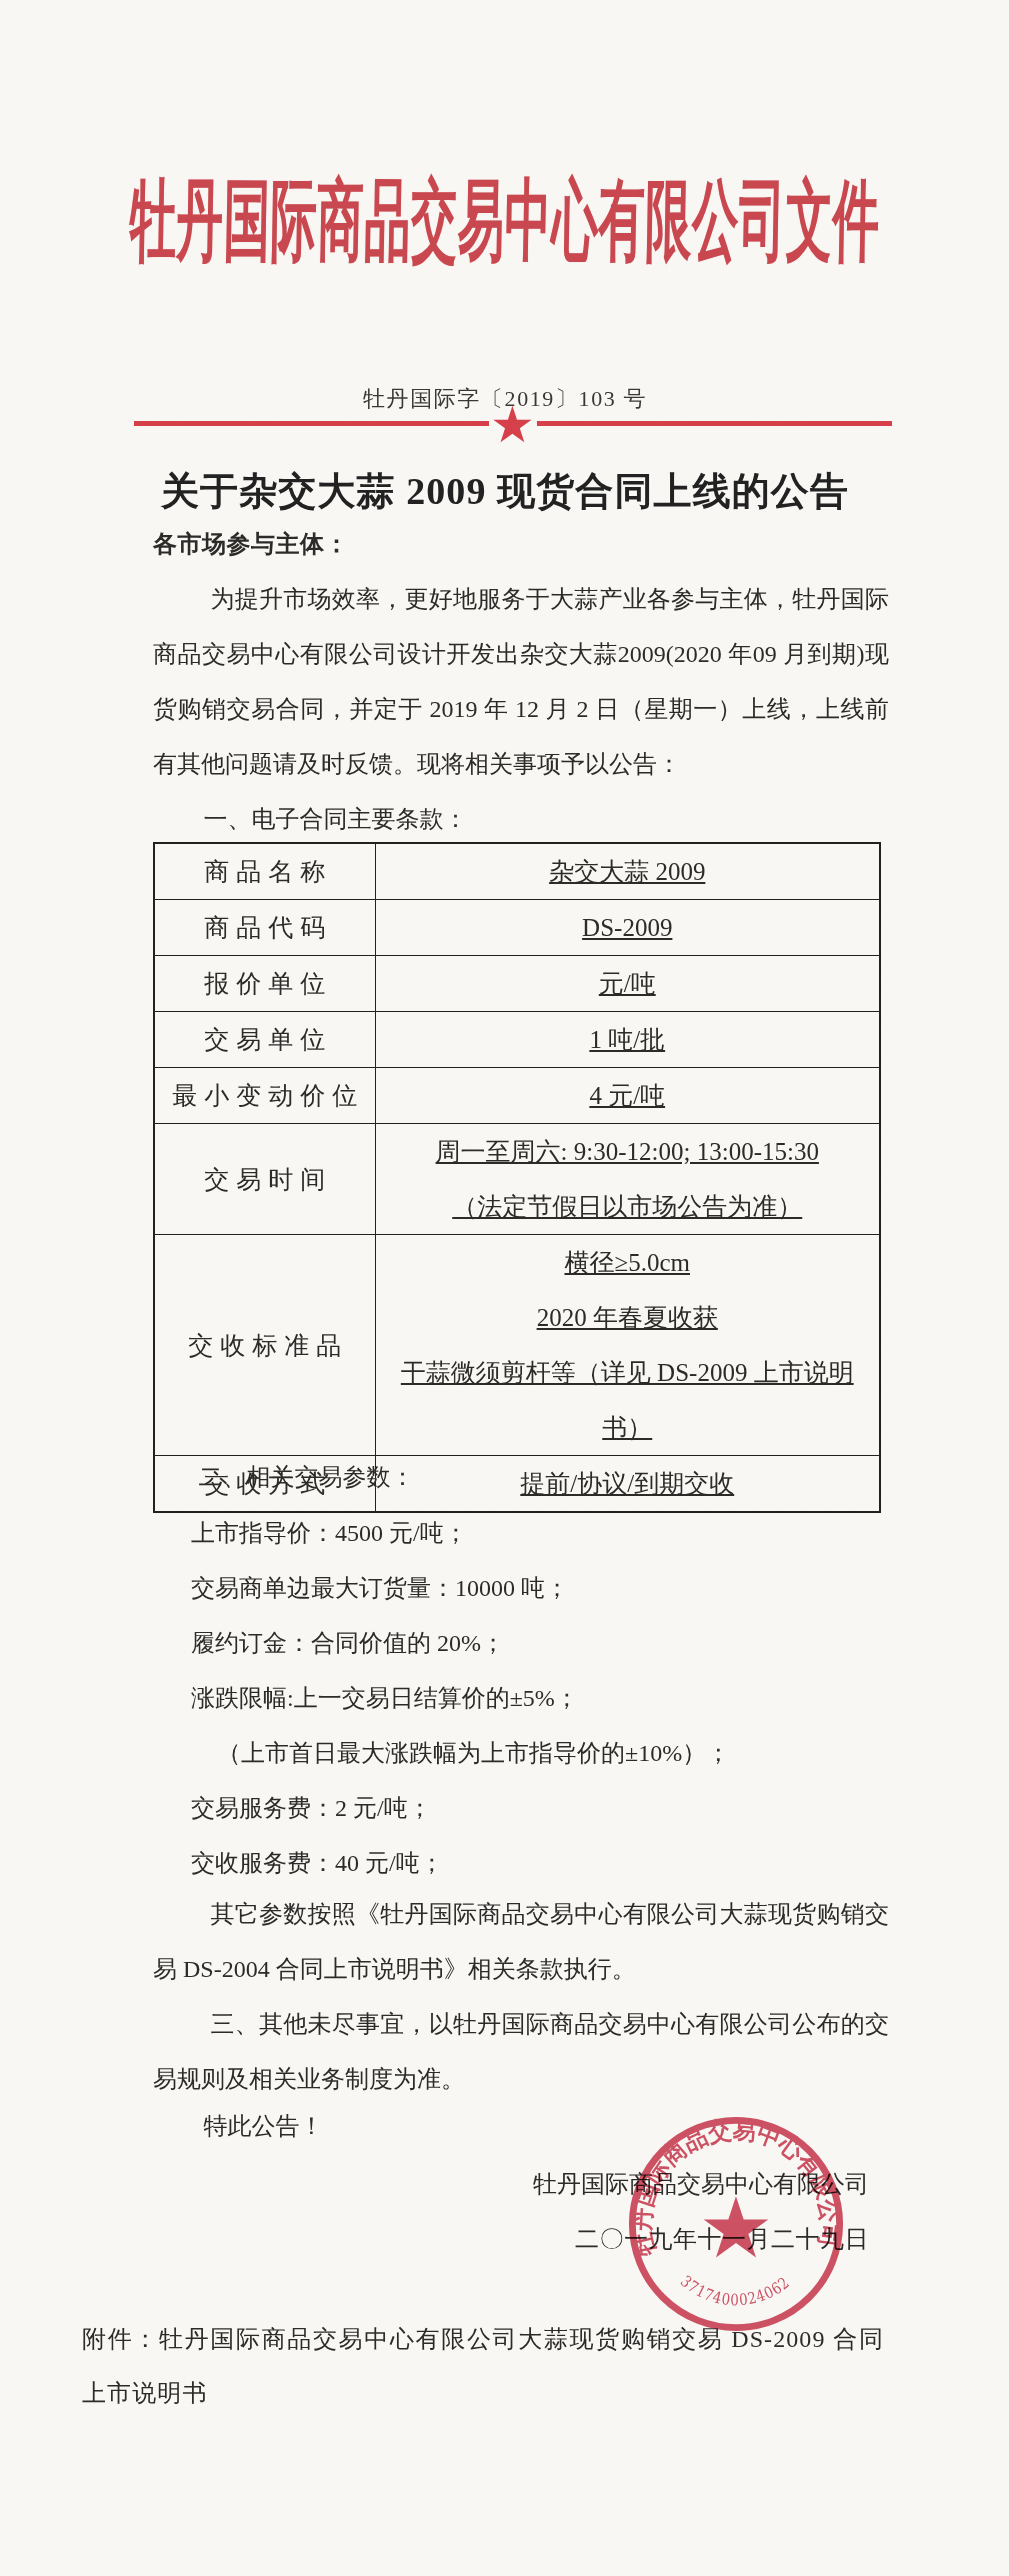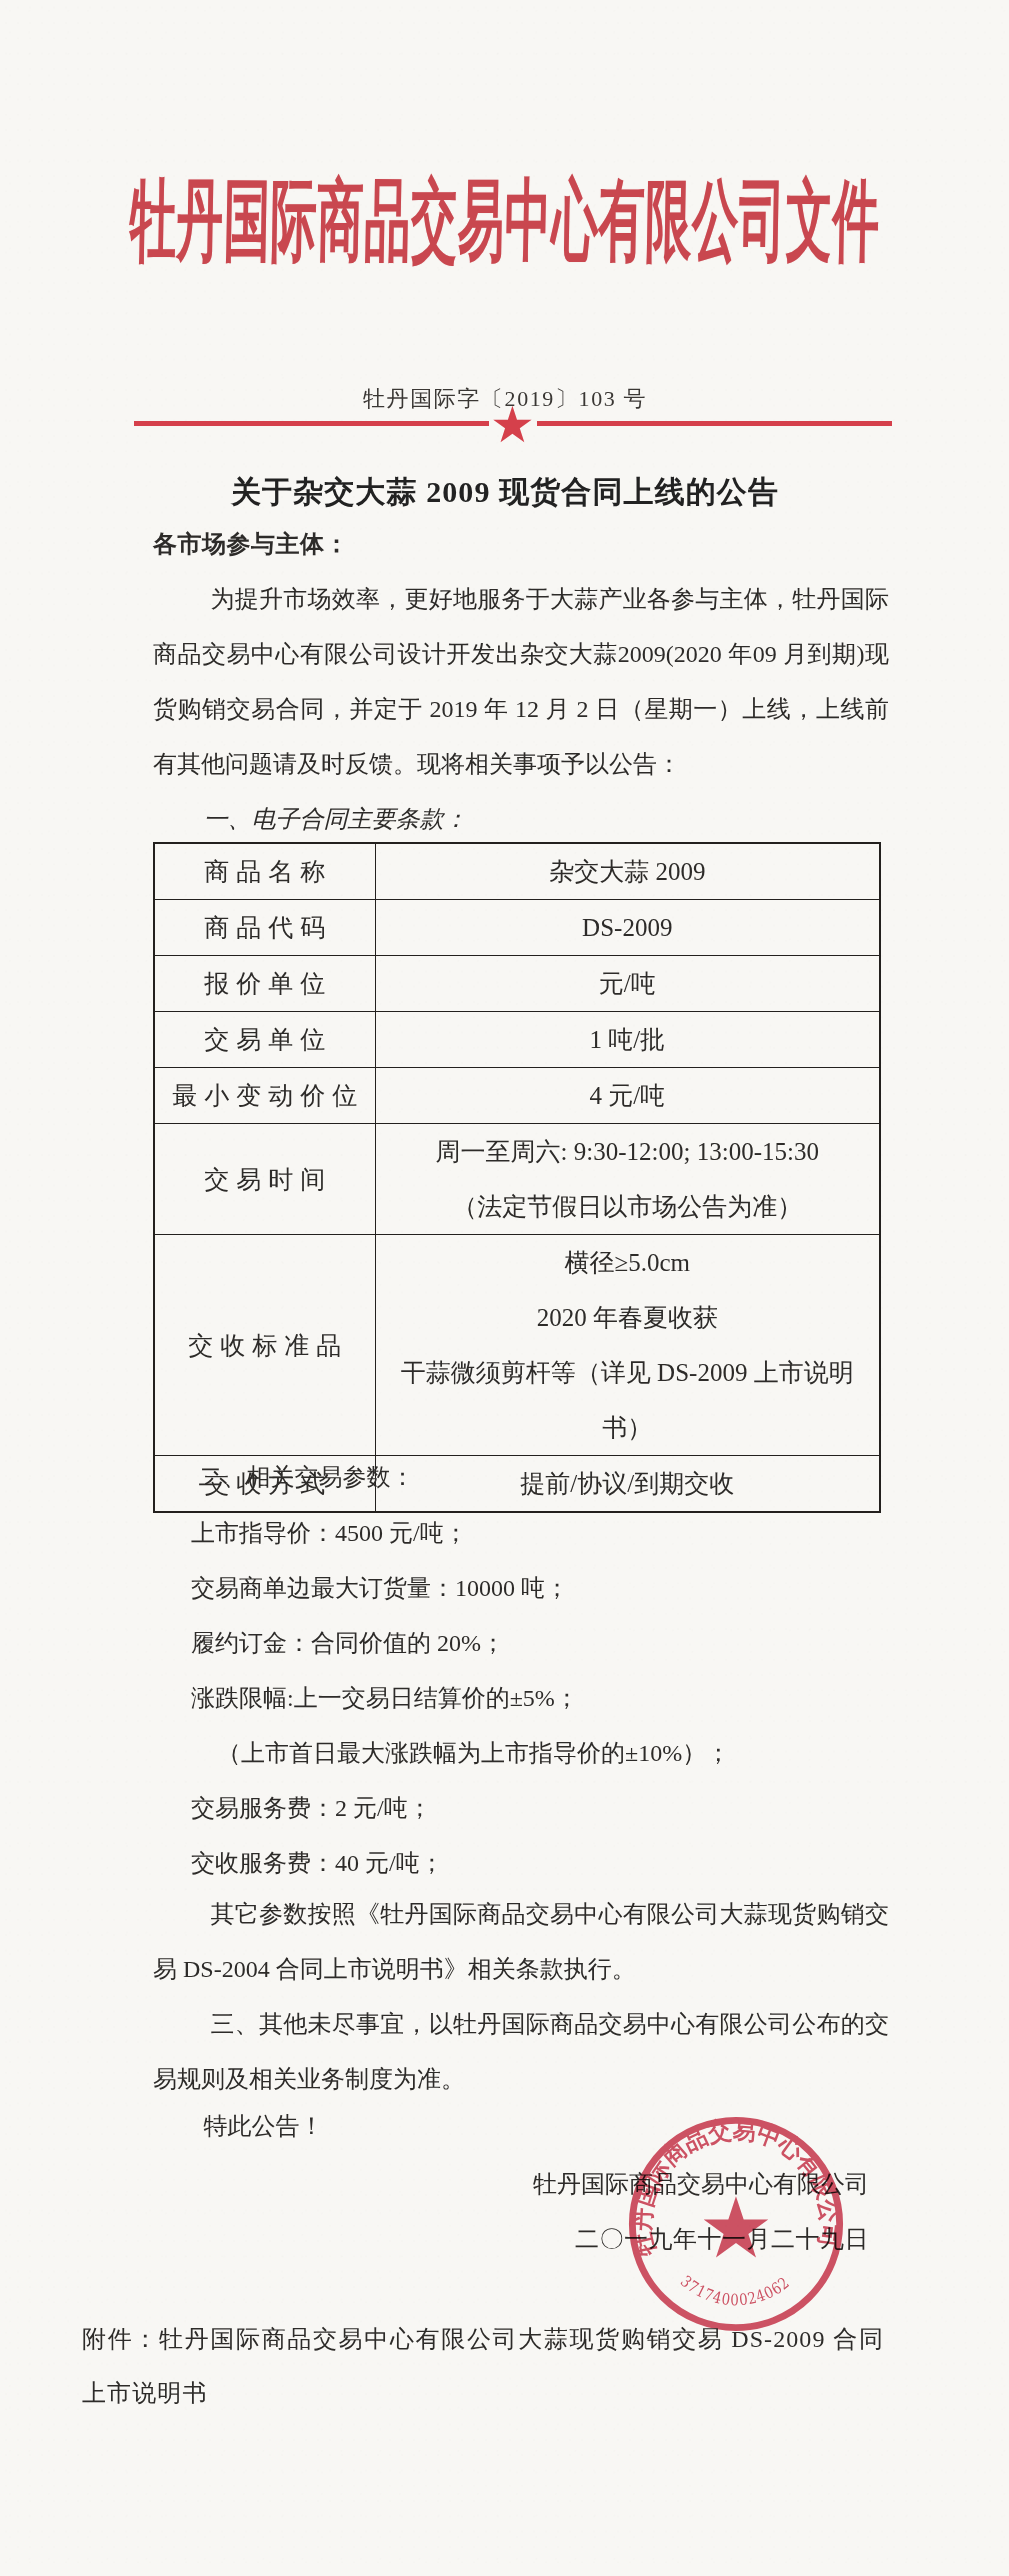--- a/index.html
+++ b/index.html
@@ -27,37 +27,37 @@
     text-shadow:0 0 1.1px rgba(201,71,79,.35);
     letter-spacing:1.1px;
   }
   .doc-number{top:380px;left:0;width:100%;text-align:center;font-size:22px;line-height:38px;color:#3a3734;letter-spacing:1.6px;}
   .rule{top:421px;height:4.7px;background:var(--rule-red);}
   .rule-l{left:134px;width:355px;}
   .rule-r{left:537px;width:355px;}
   .rule-star{top:398px;left:481px;width:63px;height:53px;display:flex;align-items:center;justify-content:center;
     color:var(--rule-red);font-size:50px;font-family:"DejaVu Sans","Liberation Sans",sans-serif;line-height:1;}
   
-  .doc-title{top:473px;left:0;width:100%;text-align:center;font-size:30px;font-weight:bold;line-height:37px;letter-spacing:1.1px;color:#222;}
+  .doc-title{top:473px;left:0;width:100%;text-align:center;font-size:38px;font-weight:bold;line-height:37px;letter-spacing:1.1px;color:#222;}
   .body-block{left:153px;width:736px;font-size:24px;line-height:55px;}
   #body-upper{top:517px;}
   .salutation{font-weight:bold;letter-spacing:0.5px;}
   p.flow{text-align:justify;text-indent:2.4em;}
-  .h-line{text-indent:2.1em;font-style:italic;}
+  .h-line{text-indent:2.1em;}
   
   table.contract{
     position:absolute;top:842px;left:153px;width:728px;
     border-collapse:collapse;table-layout:fixed;font-size:25px;color:var(--text-ink);
   }
   table.contract td{
     border:1.6px solid var(--border-ink);vertical-align:middle;padding:0 4.2px;
   }
   table.contract{border:2.1px solid var(--border-ink);}
   td.lbl{width:221px;text-align:center;letter-spacing:.28em;text-indent:.28em;}
-  td.val{text-align:center;}
+  td.val{text-align:center;text-decoration:underline;}
   .cell-line{line-height:55px;text-align:center;}
   
   #sec2-heading{top:1450px;line-height:55px;text-indent:1.9em;}
   #params{top:1506px;line-height:55px;}
   #params .param{padding-left:38px;}
   #params .param.deep{padding-left:64px;}
   #other-params{top:1887px;line-height:55px;}
   #section3{top:1997px;line-height:55px;}
   #closing{top:2099px;line-height:55px;text-indent:2.1em;}
   

